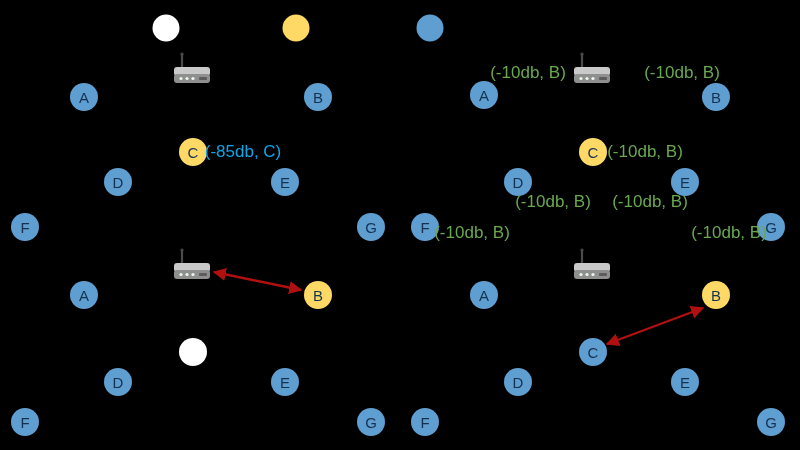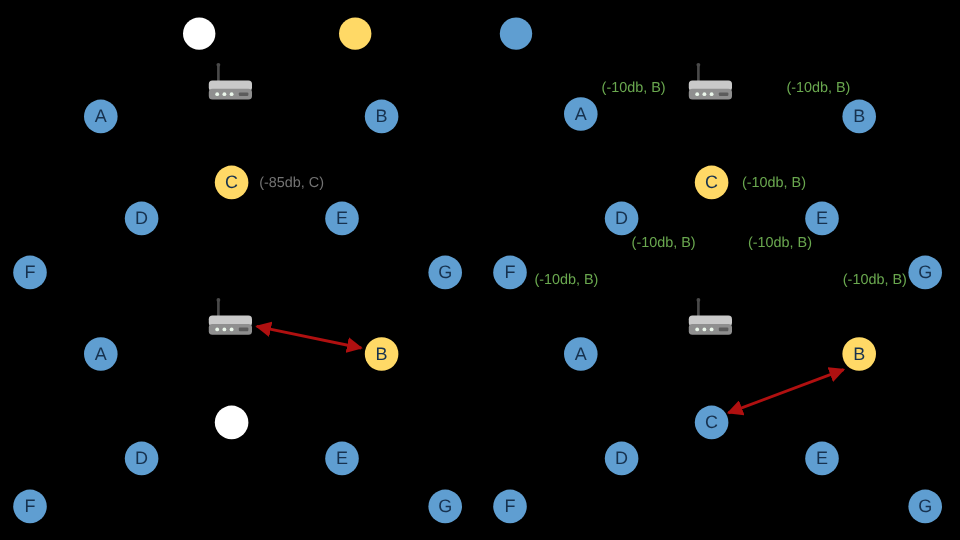--- a/index.html
+++ b/index.html
@@ -3,21 +3,21 @@
 <meta charset="utf-8">
 <style>
   html,body{margin:0;padding:0;background:#000;}
   #stage{position:relative;width:800px;height:450px;background:#000;overflow:hidden;
          font-family:"Liberation Sans",sans-serif;}
   .panel{position:absolute;inset:0;}
   .node{position:absolute;width:28px;height:28px;border-radius:50%;
         transform:translate(-50%,-50%);display:flex;align-items:center;justify-content:center;
         font-size:15px;font-weight:500;}
   .legend-dot{position:absolute;width:27px;height:27px;border-radius:50%;transform:translate(-50%,-50%);}
-  .annotation{position:absolute;transform:translate(-50%,-50%);font-size:12px;white-space:nowrap;}
+  .annotation{position:absolute;transform:translate(-50%,-50%);font-size:17px;white-space:nowrap;}
   .router{position:absolute;transform:translate(-50%,-50%);width:46px;height:44px;}
   #arrows{position:absolute;left:0;top:0;z-index:5;pointer-events:none;}
 </style>
 </head>
 <body>
 
 <div id="stage">
   <svg id="arrows" width="800" height="450" viewBox="0 0 800 450">
     <defs>
       <marker id="ah" viewBox="0 0 10 10" refX="9" refY="5" markerWidth="5.5" markerHeight="5.5" orient="auto-start-reverse">
@@ -36,21 +36,21 @@
           <rect x="5" y="17" width="36" height="9" rx="3" fill="#c9c9c9"></rect>
           <rect x="5" y="24" width="36" height="9" rx="3" fill="#8f8f8f"></rect>
           <circle cx="12" cy="28.5" r="1.6" fill="#eaf6ea"></circle>
           <circle cx="18" cy="28.5" r="1.6" fill="#eaf6ea"></circle>
           <circle cx="24" cy="28.5" r="1.6" fill="#eaf6ea"></circle>
           <rect x="30" y="27" width="8" height="3" rx="1" fill="#5c5c5c"></rect>
         </svg></div>
       <div class="node" style="left: 84px; top: 97px; background: rgb(95, 158, 209); color: rgb(23, 50, 79);">A</div>
       <div class="node" style="left: 318px; top: 97px; background: rgb(95, 158, 209); color: rgb(23, 50, 79);">B</div>
       <div class="node" style="left: 193px; top: 152px; background: rgb(255, 217, 102); color: rgb(23, 50, 79);">C</div>
-      <div class="annotation" style="left: 243px; top: 152px; color: #737373;">(-85db, C)</div>
+      <div class="annotation" style="left: 243px; top: 152px; color: #0ea5e9;">(-85db, C)</div>
       <div class="node" style="left: 118px; top: 182px; background: rgb(95, 158, 209); color: rgb(23, 50, 79);">D</div>
       <div class="node" style="left: 285px; top: 182px; background: rgb(95, 158, 209); color: rgb(23, 50, 79);">E</div>
       <div class="node" style="left: 25px; top: 227px; background: rgb(95, 158, 209); color: rgb(23, 50, 79);">F</div>
       <div class="node" style="left: 371px; top: 227px; background: rgb(95, 158, 209); color: rgb(23, 50, 79);">G</div>
     </div>
     <div class="panel">
       <div class="legend-dot" style="left: 430px; top: 28px; background: rgb(95, 158, 209);"></div>
       <div class="router" style="left: 592px; top: 72px;"><svg width="46" height="44" viewBox="0 0 46 44">
           <line x1="13" y1="4" x2="13" y2="19" stroke="#4a4a4a" stroke-width="2.2"></line>
           <circle cx="13" cy="4" r="1.6" fill="#4a4a4a"></circle>

